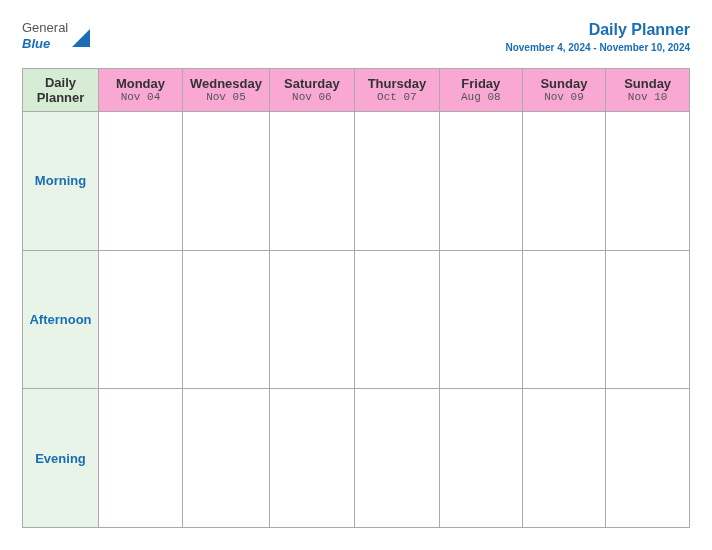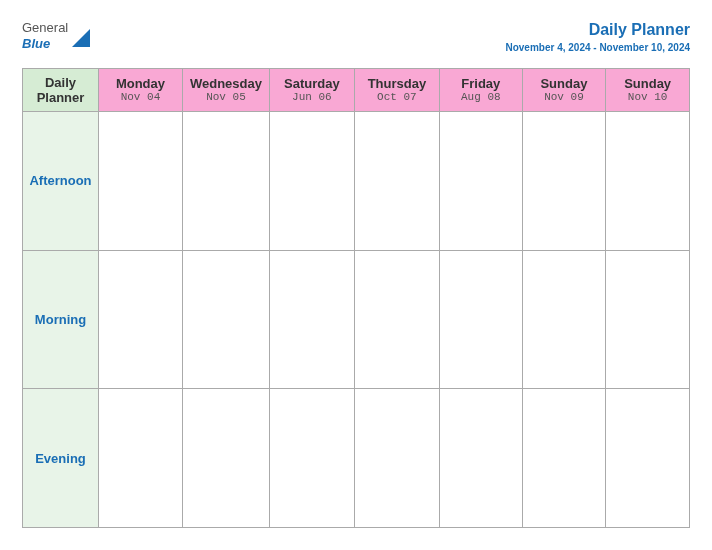--- a/index.html
+++ b/index.html
@@ -176,21 +176,21 @@
       <th>
             <span class="day-name">Monday</span>
             <span class="day-date">Nov 04</span>
           </th>
           <th>
             <span class="day-name">Wednesday</span>
             <span class="day-date">Nov 05</span>
           </th>
           <th>
             <span class="day-name">Saturday</span>
-            <span class="day-date">Jun 06</span>
+            <span class="day-date">Nov 06</span>
           </th>
           <th>
             <span class="day-name">Thursday</span>
             <span class="day-date">Oct 07</span>
           </th>
           <th>
             <span class="day-name">Friday</span>
             <span class="day-date">Aug 08</span>
           </th>
           <th>
@@ -199,31 +199,31 @@
           </th>
           <th>
             <span class="day-name">Sunday</span>
             <span class="day-date">Nov 10</span>
           </th>
         </tr>
     </thead>
     <tbody id="table-body">
 
     <tr>
+          <td class="row-label">Morning</td>
+          <td></td>
+          <td></td>
+          <td></td>
+          <td></td>
+          <td></td>
+          <td></td>
+          <td></td>
+        </tr>
+        <tr>
           <td class="row-label">Afternoon</td>
-          <td></td>
-          <td></td>
-          <td></td>
-          <td></td>
-          <td></td>
-          <td></td>
-          <td></td>
-        </tr>
-        <tr>
-          <td class="row-label">Morning</td>
           <td></td>
           <td></td>
           <td></td>
           <td></td>
           <td></td>
           <td></td>
           <td></td>
         </tr>
         <tr>
           <td class="row-label">Evening</td>

